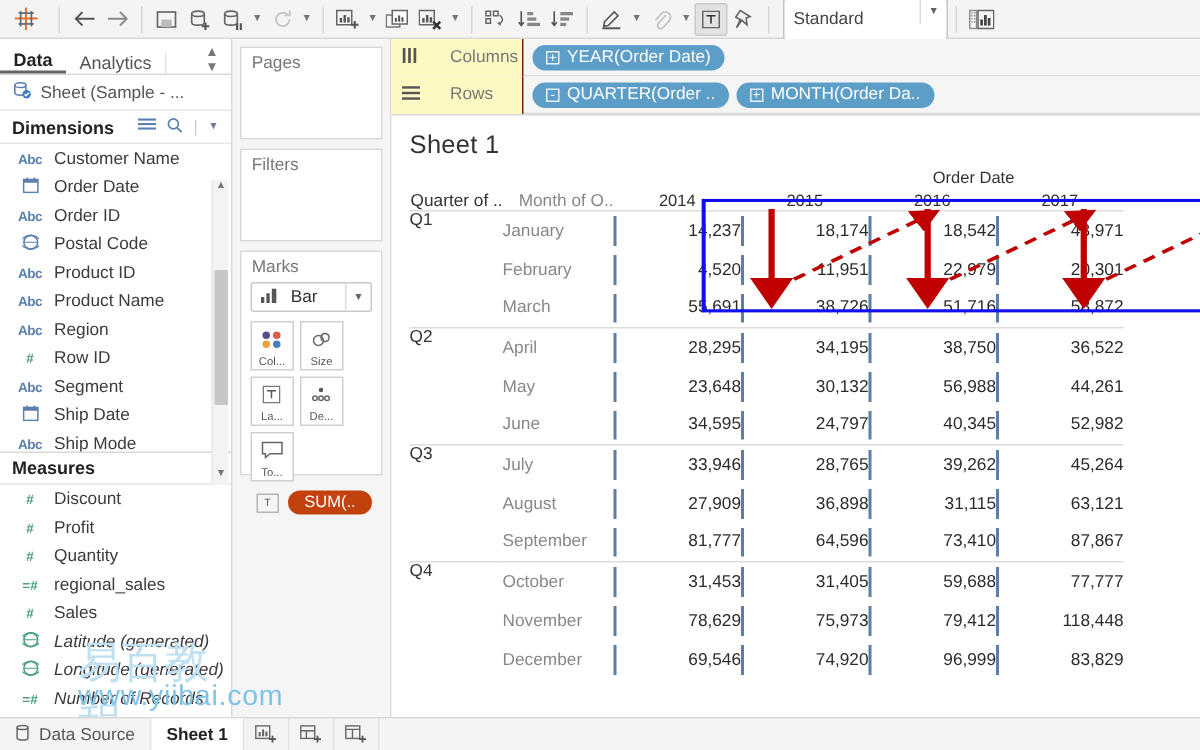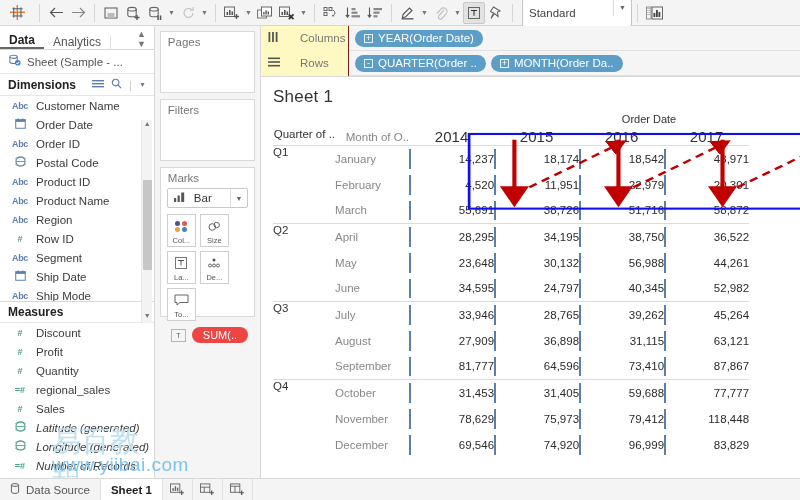--- a/index.html
+++ b/index.html
@@ -94,21 +94,21 @@
     width:29px; height:33px; border:1px solid #cfcfcf; background:#fff;
     display:flex; flex-direction:column; align-items:center; justify-content:flex-end; padding-bottom:1px;
   }
   .mbtn .g { flex:1; display:flex; align-items:center; justify-content:center; font-size:10px; color:#666; }
   .mbtn .c { font-size:7.5px; color:#555; line-height:8px; }
   .dots { display:grid; grid-template-columns:6px 6px; gap:1px; }
   .dots i { width:5px; height:5px; border-radius:50%; display:block; }
   .pills-row { display:flex; align-items:center; gap:6px; padding:6px 6px 0 10px; }
   .tbox { width:15px;height:13px;border:1px solid #b5b5b5;display:flex;align-items:center;justify-content:center;font-size:7px;color:#555;}
   .green-pill {
-    background:#ef4444; color:#fff; border-radius:9px; height:16px; padding:0 11px;
+    background:#c2410c; color:#fff; border-radius:9px; height:16px; padding:0 11px;
     display:flex; align-items:center; font-size:11px; white-space:nowrap;
   }
 
   
   .main { flex:1; height:452px; background:#fff; position:relative; }
   .shelf-area { border-bottom:1px solid #d8d8d8; background:#f5f5f5; }
   .shelf { height:25px; display:flex; align-items:center; border-bottom:1px solid #e0e0e0; background:#f5f5f5; }
   .shelf-lbl { width:88px; display:flex; align-items:center; gap:20px; padding-left:7px;
                font-size:11.5px; color:#777; background:#fef9c3; height:25px; border-right:1px solid #7f1d1d;}
   .shelf-drop { flex:1; display:flex; align-items:center; gap:5px; padding-left:6px; height:25px; }
@@ -118,21 +118,21 @@
   }
   .blue-pill .pm { border:1px solid rgba(255,255,255,.85); width:9px; height:9px; line-height:7px;
                    text-align:center; font-size:9px; display:inline-block; }
   .sheet-title { padding:10px 0 4px 12px; font-size:17px; color:#333; font-weight:normal; letter-spacing:.2px;}
 
   
   .viz { position:relative; padding-left:12px; }
   .colgrouphdr { text-align:center; font-size:11px; color:#333; padding:2px 0 3px 0; }
   table.vt { border-collapse:collapse; font-size:11.5px; }
   table.vt td { padding:0; }
-  .hcell { font-size:15px; color:#333; padding:2px 4px 4px 0; text-align:center; }
+  .hcell { font-size:11px; color:#333; padding:2px 4px 4px 0; text-align:center; }
   .hcell.left { text-align:right; }
   .rowhdr-q { width:62px; color:#333; padding-left:2px; font-size:11.5px; vertical-align:top; }
   .rowhdr-m { width:74px; color:#888; padding-left:2px; font-size:11.5px; }
   .vcell { width:85px; text-align:right; padding-right:7px; color:#2b2b2b; font-size:11.5px; position:relative; }
   .vcell:before {
     content:""; position:absolute; left:0; top:3px; bottom:3px; width:2px; background:#5b7fa6;
   }
   tr.dataRow { height:26px; }
   tr.qsep td { border-top:1px solid #dcdcdc; }
   .hdr-underline td { border-bottom:1px solid #dcdcdc; }

